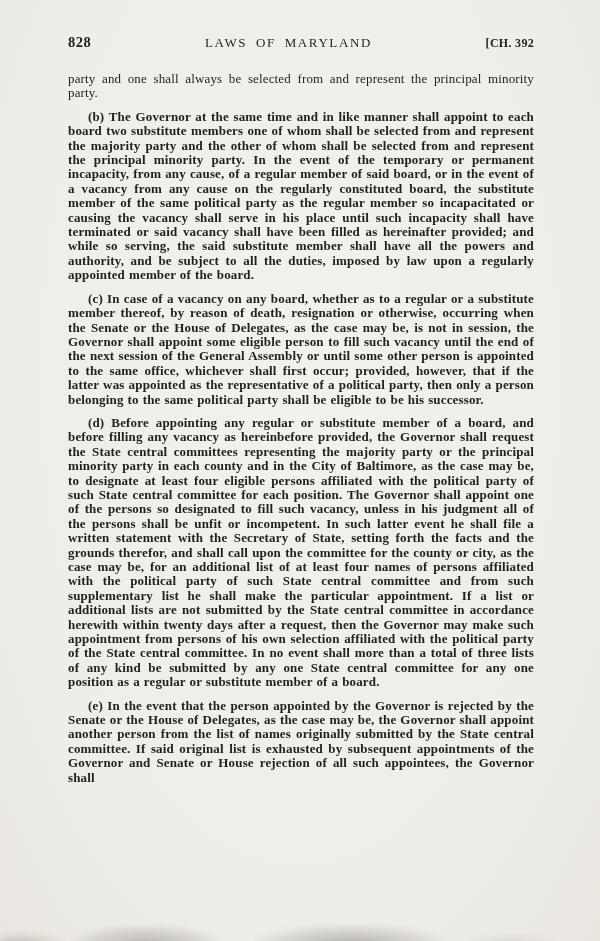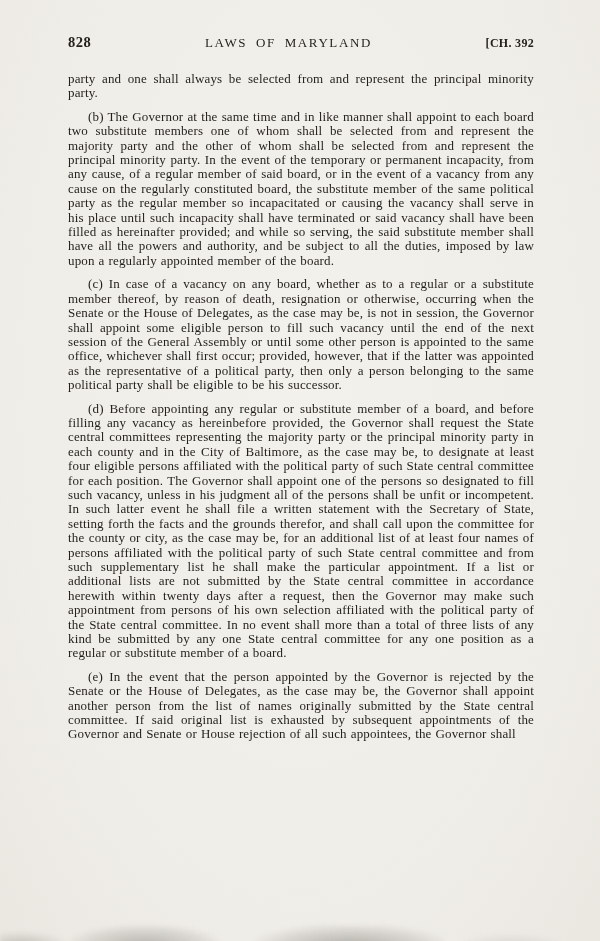--- a/index.html
+++ b/index.html
@@ -47,20 +47,21 @@
     line-height: 14.4px;
     text-align: justify;
     letter-spacing: 0.15px;
     word-spacing: 0.6px;
   }
   .para {
     margin: 0 0 9px 0;
   }
   .para.indent {
     text-indent: 20px;
+    font-weight: bold;
   }
   
   .scan-noise {
     position: absolute;
     pointer-events: none;
     filter: blur(2px);
   }
   .noise-1 {
     left: 70px; bottom: -6px; width: 150px; height: 22px;
     background: radial-gradient(ellipse at 50% 90%, rgba(120,116,110,0.45) 0%, rgba(140,136,130,0.18) 55%, rgba(150,146,140,0) 75%);

